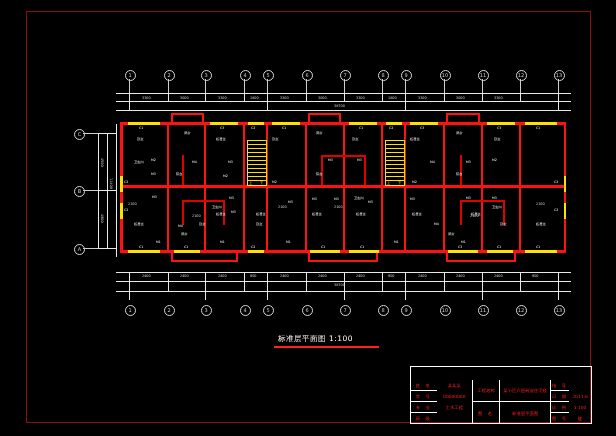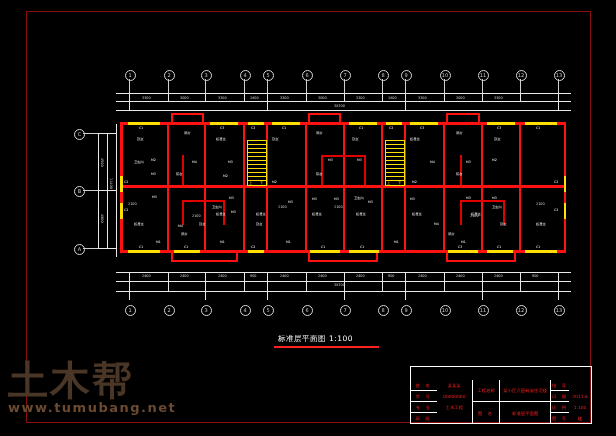--- a/index.html
+++ b/index.html
@@ -417,24 +417,20 @@
       <div class="bub" style="left:423.5px;top:305px">10</div>
       <div class="bub" style="left:461.5px;top:305px">11</div>
       <div class="bub" style="left:499.5px;top:305px">12</div>
       <div class="bub" style="left:537.5px;top:305px">13</div>
     </div>
 
     <div class="plan-title" style="left:262px;top:334px">标准层平面图 1:100</div>
     <div class="plan-title-ul" style="left:258px;top:346px;width:105px"></div>
   </div>
 
-  <div class="wm">
-    <div class="wm-logo">土木帮</div>
-    <div class="wm-url">www.tumubang.net</div>
-  </div>
 
   <div class="tb">
     <div class="tb-body">
       <div class="tb-col" style="width:62px">
         <div class="flexrow">
             <div class="tb-cell c-key">姓 名</div>
             <div class="tb-cell c-val">某某某</div>
           </div>
         <div class="flexrow">
             <div class="tb-cell c-key">学 号</div>

